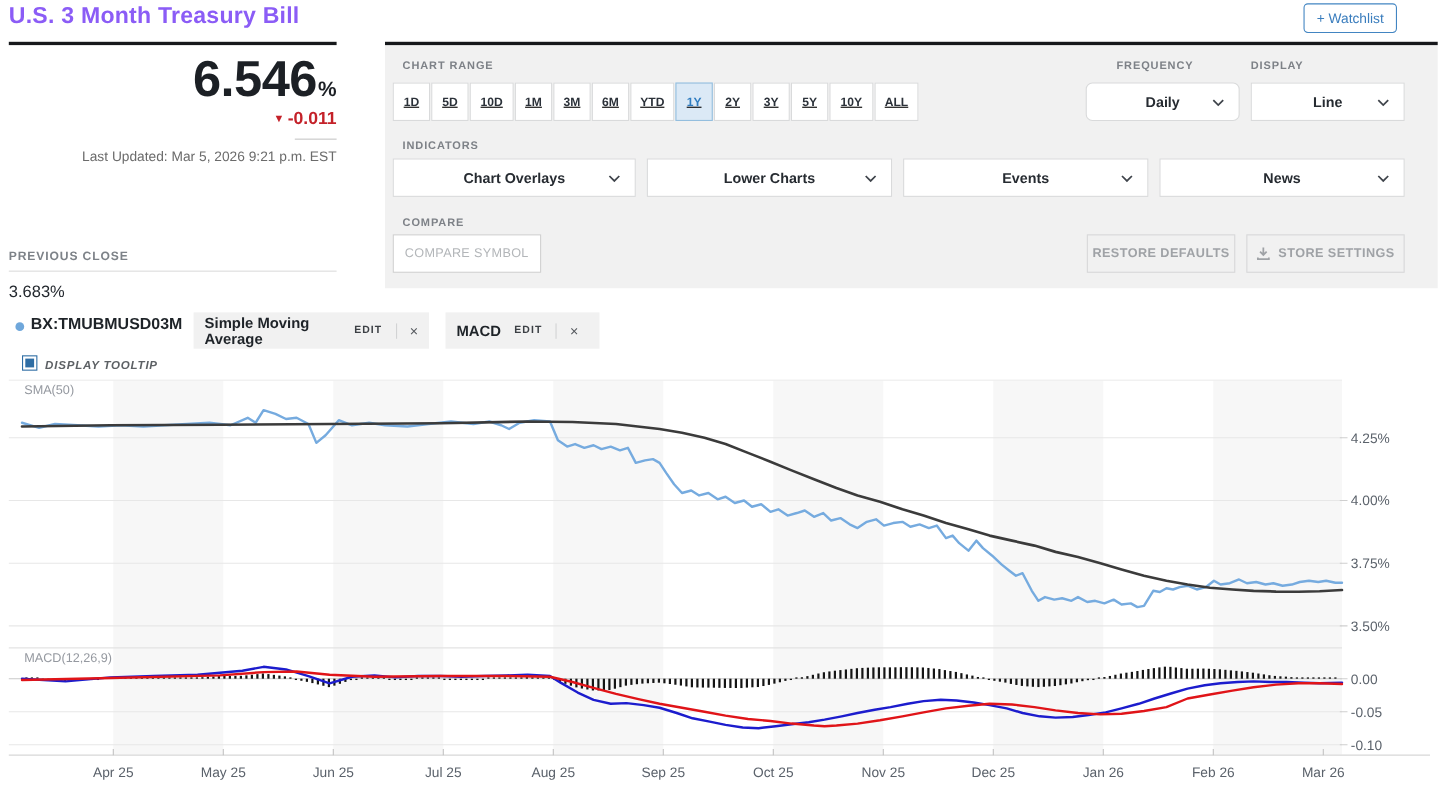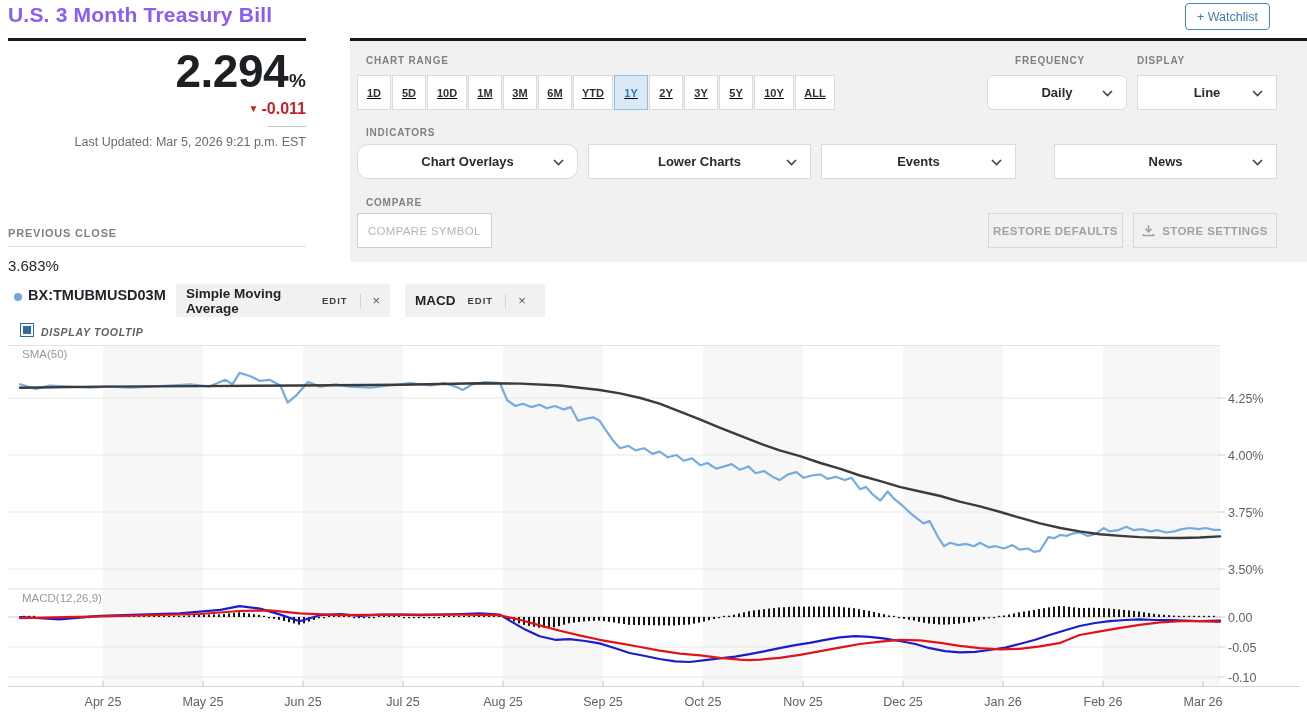--- a/index.html
+++ b/index.html
@@ -71,21 +71,21 @@
 </style>
 </head>
 <body>
 
 <div id="app">
 
   <div class="quote-col">
     <h1 class="page-title">U.S. 3 Month Treasury Bill</h1>
     <div class="title-rule"></div>
     <div class="price-line">
-      <span class="price-value">2.294</span><span class="pct-sign">%</span>
+      <span class="price-value">6.546</span><span class="pct-sign">%</span>
     </div>
     <div class="change-line">
       <span class="change-arrow">▼</span><span>-0.011</span>
     </div>
     <div class="mini-rule"></div>
     <div class="updated">Last Updated: Mar 5, 2026 9:21 p.m. EST</div>
     <div class="prev-label">PREVIOUS CLOSE</div>
     <div class="prev-rule"></div>
     <div class="prev-value">3.683%</div>
   </div>
@@ -120,33 +120,33 @@
 
     <div class="ctl-label" style="left:787px; top:14px;">DISPLAY</div>
     <div class="dd" style="left:787px; top:34px; width:140px;">
       <span>Line</span>
       <svg class="chev" width="11" height="7">
           <polyline points="1,1 5.5,5.5 10,1"></polyline>
         </svg>
     </div>
 
     <div class="ctl-label" style="left:16px; top:86px;">INDICATORS</div>
-    <div class="dd" style="left:7px;   top:103px; width:221px;border-radius:11px;">
+    <div class="dd" style="left:7px;   top:103px; width:221px;">
       <span>Chart Overlays</span>
       <svg class="chev" width="11" height="7">
           <polyline points="1,1 5.5,5.5 10,1"></polyline>
         </svg>
     </div>
     <div class="dd" style="left:238px; top:103px; width:223px;">
       <span>Lower Charts</span>
       <svg class="chev" width="11" height="7">
           <polyline points="1,1 5.5,5.5 10,1"></polyline>
         </svg>
     </div>
-    <div class="dd" style="left:471px; top:103px; width:195px;">
+    <div class="dd" style="left:471px; top:103px; width:223px;">
       <span>Events</span>
       <svg class="chev" width="11" height="7">
           <polyline points="1,1 5.5,5.5 10,1"></polyline>
         </svg>
     </div>
     <div class="dd" style="left:704px; top:103px; width:223px;">
       <span>News</span>
       <svg class="chev" width="11" height="7">
           <polyline points="1,1 5.5,5.5 10,1"></polyline>
         </svg>

